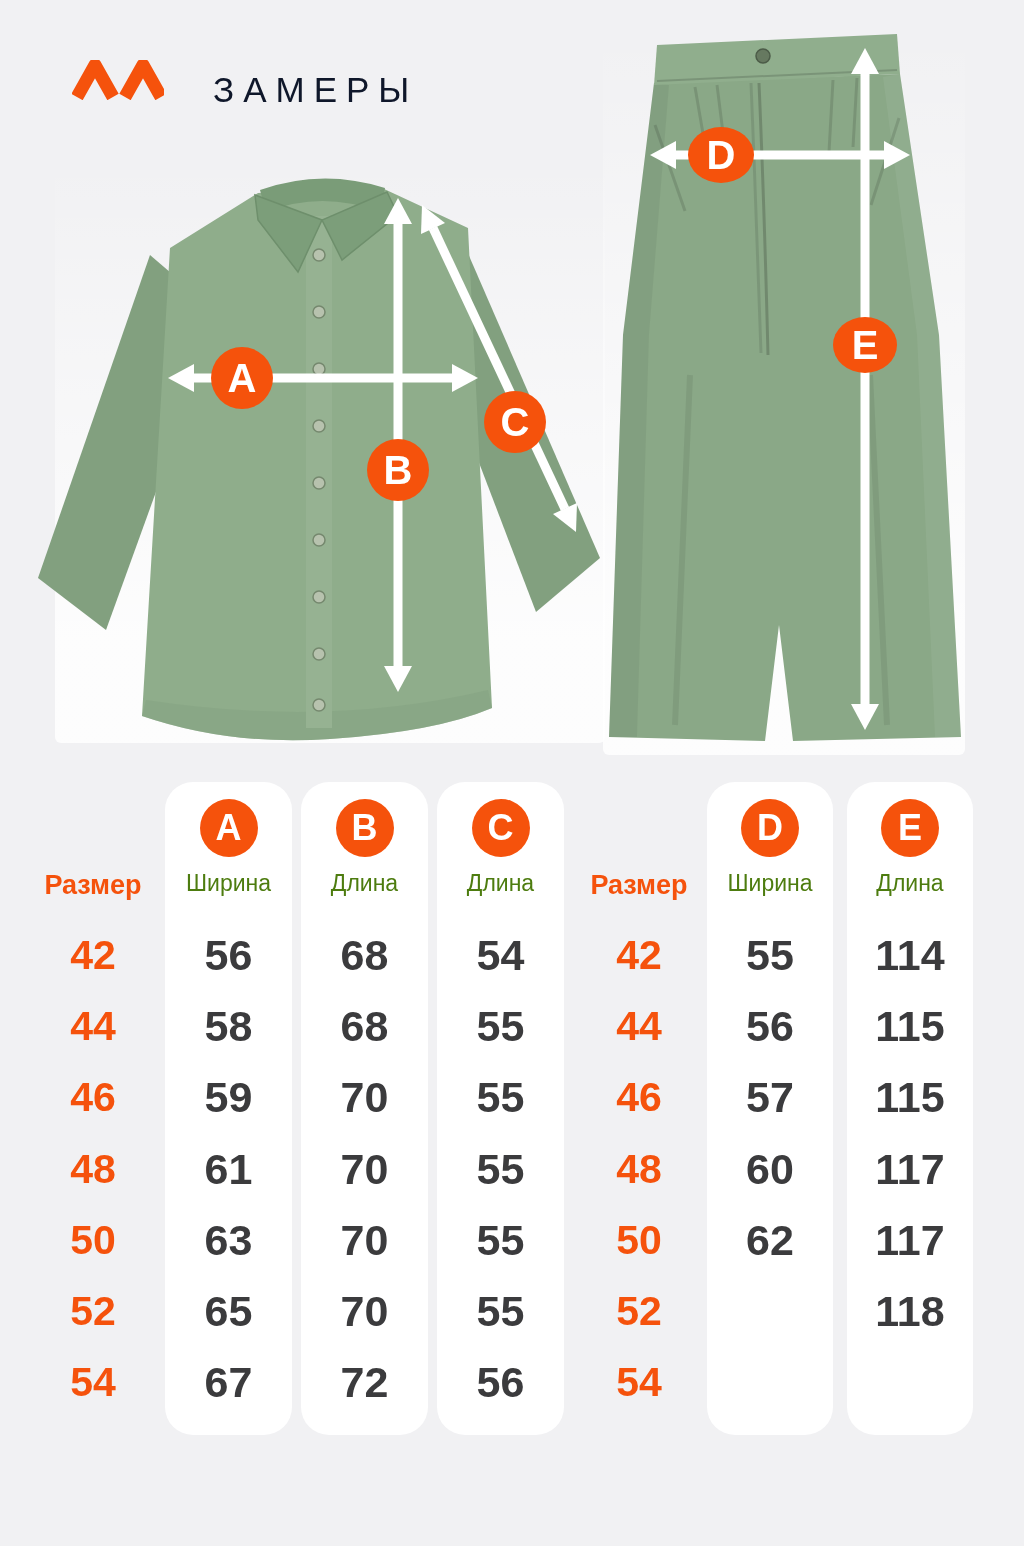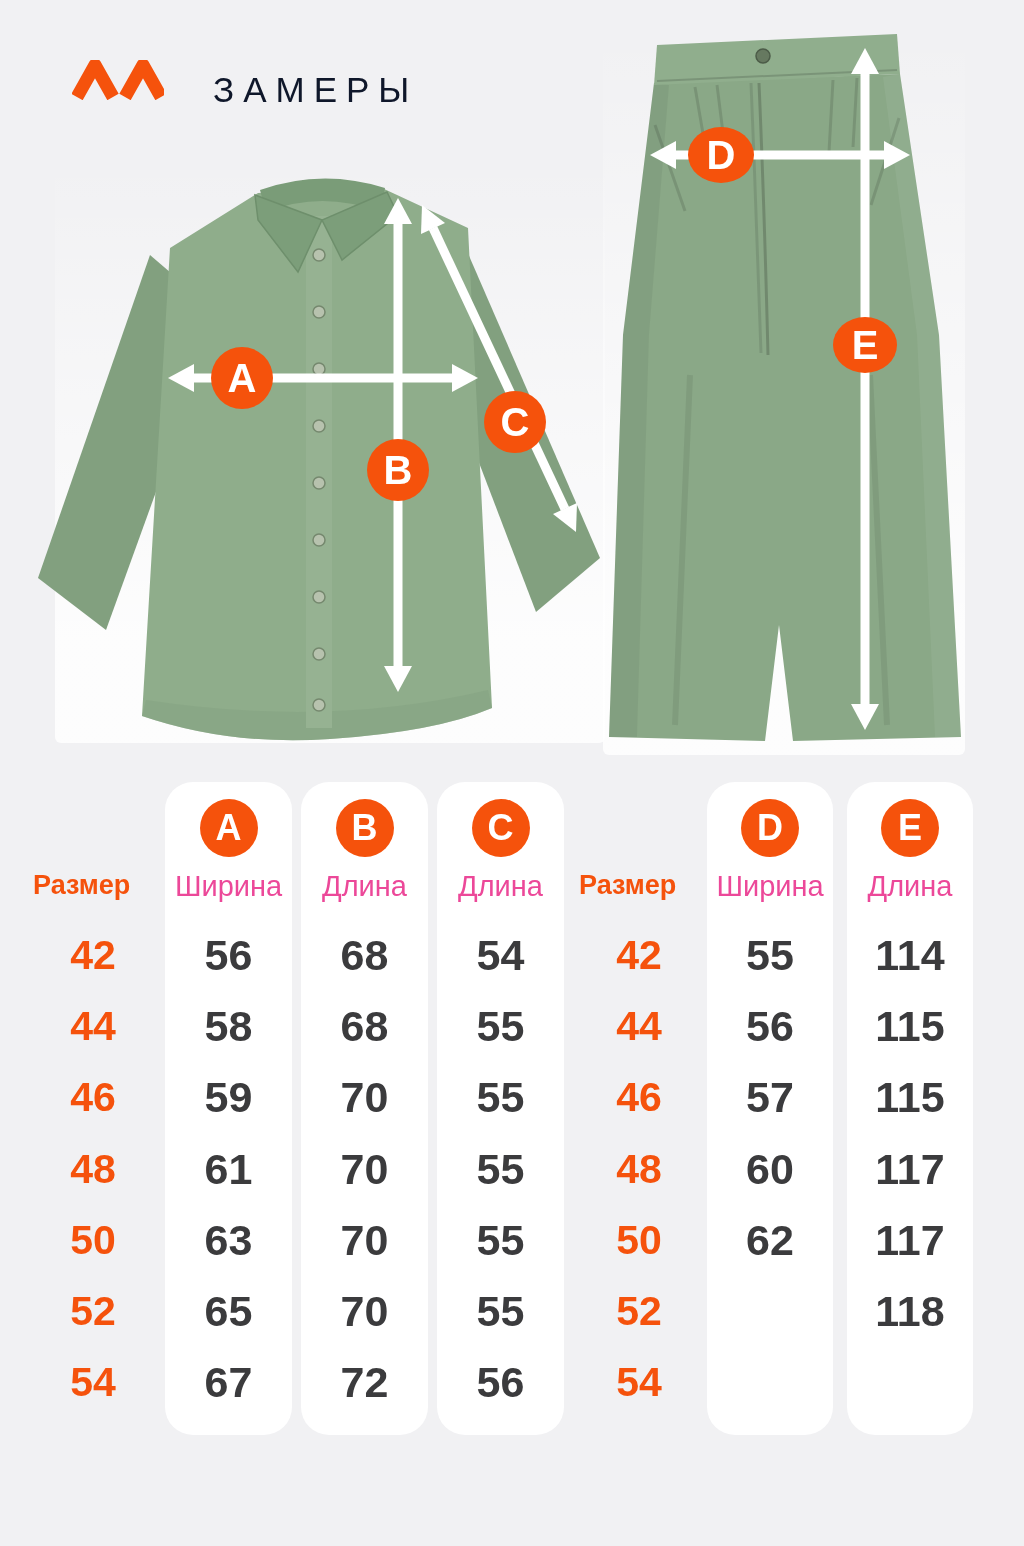--- a/index.html
+++ b/index.html
@@ -24,28 +24,28 @@
   .strip-a{left:165px;width:127px;}
   .strip-b{left:301px;width:127px;}
   .strip-c{left:437px;width:127px;}
   .strip-d{left:707px;width:126px;}
   .strip-e{left:847px;width:126px;}
   .badge{position:absolute;top:17px;left:50%;transform:translateX(-50%);
          width:58px;height:58px;border-radius:50%;background:#f5520c;color:#fff;
          display:flex;align-items:center;justify-content:center;
          font-size:36px;font-weight:bold;}
   .col-label{position:absolute;top:88px;left:0;right:0;text-align:center;
-             font-size:29px;color:#ec4899;}
+             font-size:23px;color:#4d7c0f;}
   .cells{position:absolute;top:138px;left:0;right:0;}
   .cell{height:71.2px;display:flex;align-items:center;justify-content:center;
         font-size:43px;font-weight:bold;color:#3b3b3d;}
   .size-col{position:absolute;top:782px;height:653px;}
   .size-col-shirt{left:33px;width:120px;}
   .size-col-pants{left:579px;width:120px;}
-  .size-label{position:absolute;top:88px;left:0;right:0;
+  .size-label{position:absolute;top:88px;left:0;right:0;text-align:center;
               font-size:27px;font-weight:600;color:#f5520c;}
   .cell.size{font-size:41px;color:#f5520c;}
 
   .footnote{position:absolute;left:50px;top:1466px;font-size:31px;color:#2e2e30;}
 
   
   .arrow-line{stroke:#ffffff;stroke-width:9;fill:none;}
   .arrow-head{fill:#ffffff;}
   .marker-badge{fill:#f5520c;}
   .marker-letter{fill:#ffffff;font-family:"Liberation Sans","DejaVu Sans",sans-serif;

